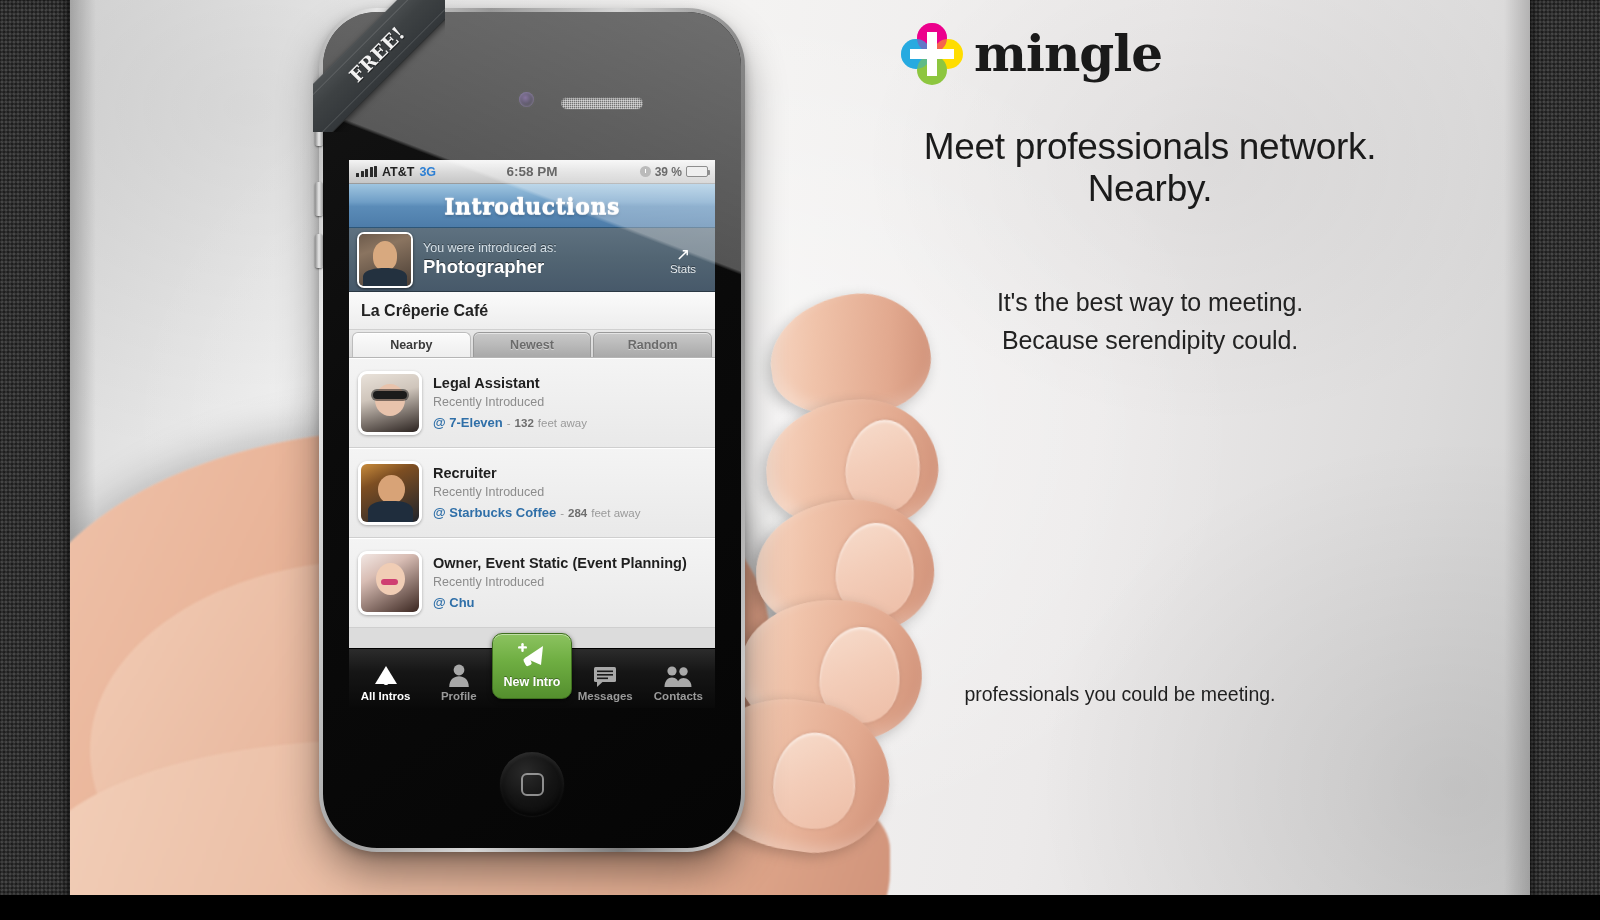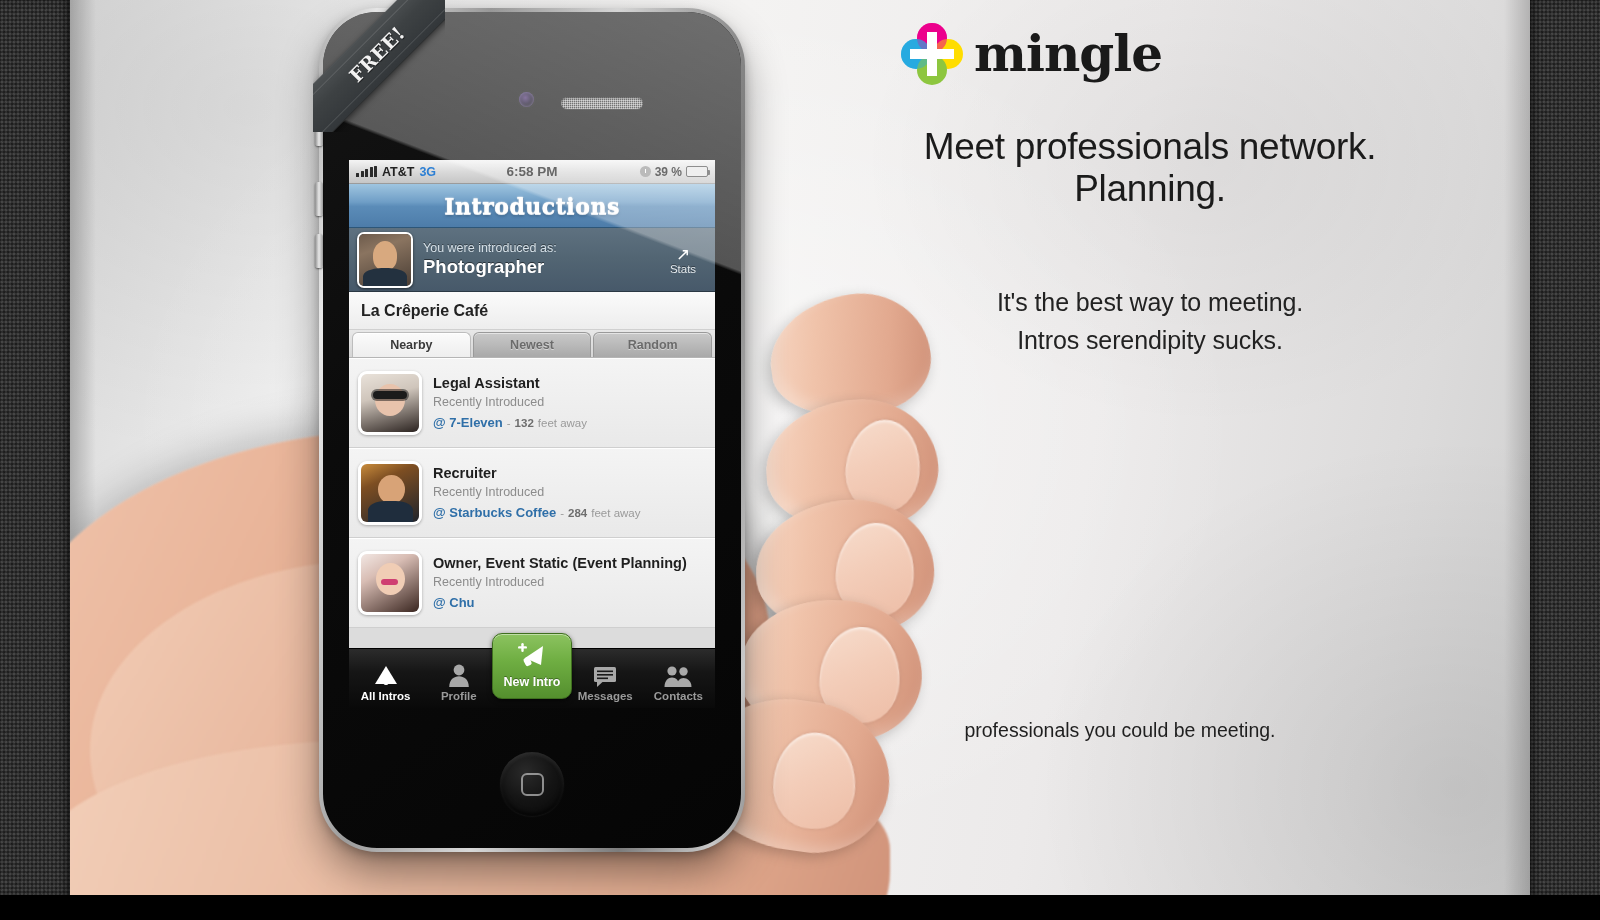--- a/index.html
+++ b/index.html
@@ -481,21 +481,21 @@
     position: absolute; left: 0; top: 284px; width: 760px;
     text-align: center;
     font-size: 25px; color: #222; line-height: 1.5;
     letter-spacing: -.1px;
   }
   .citynote {
     position: absolute; left: 0; top: 678px; width: 700px;
     text-align: center;
     font-size: 19.5px; color: #1f1f1f; line-height: 1.65;
   }
-  .citynote .l2 { display: block; margin-top: 36px; }
+  .citynote .l2 { display: block; }
 </style>
 </head>
 <body>
 
 <div id="page">
 
   <div class="linen left"></div>
   <div class="linen right"></div>
 
   <div id="stage">
@@ -717,26 +717,26 @@
             <circle cx="16" cy="32" r="15" fill="#27aae1" opacity="0.45"></circle>
             <rect x="25" y="7" width="14" height="50" rx="7" fill="#ffffff" opacity="0.0"></rect>
             <path d="M27 10 h10 v17 h17 v10 h-17 v17 h-10 v-17 h-17 v-10 h17 z" fill="#ffffff"></path>
           </svg>
         </span>
         <span class="wordmark">mingle</span>
       </div>
 
       <div class="headline">
         <span>Meet professionals network.</span><br>
-        <span>Planning.</span>
+        <span>Nearby.</span>
       </div>
 
       <div class="subhead">
         <span>It's the best way to meeting.</span><br>
-        <span>Intros serendipity sucks.</span>
+        <span>Because serendipity could.</span>
       </div>
 
       <div class="citynote">
         <span class="l2">professionals you could be meeting.</span>
       </div>
 
     </div>
   </div>
 
   <div class="bottom-bar"></div>

